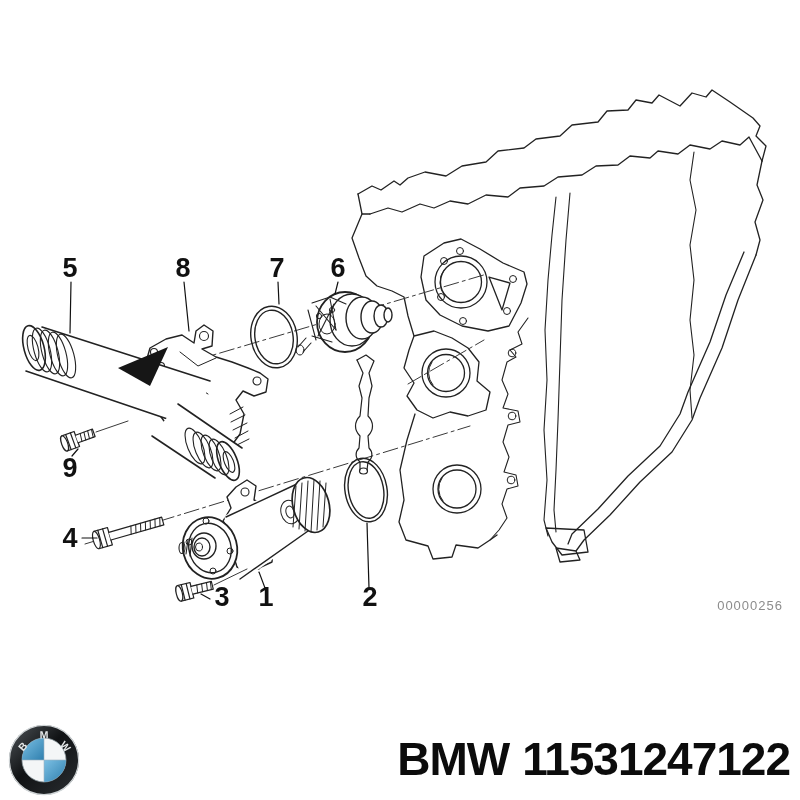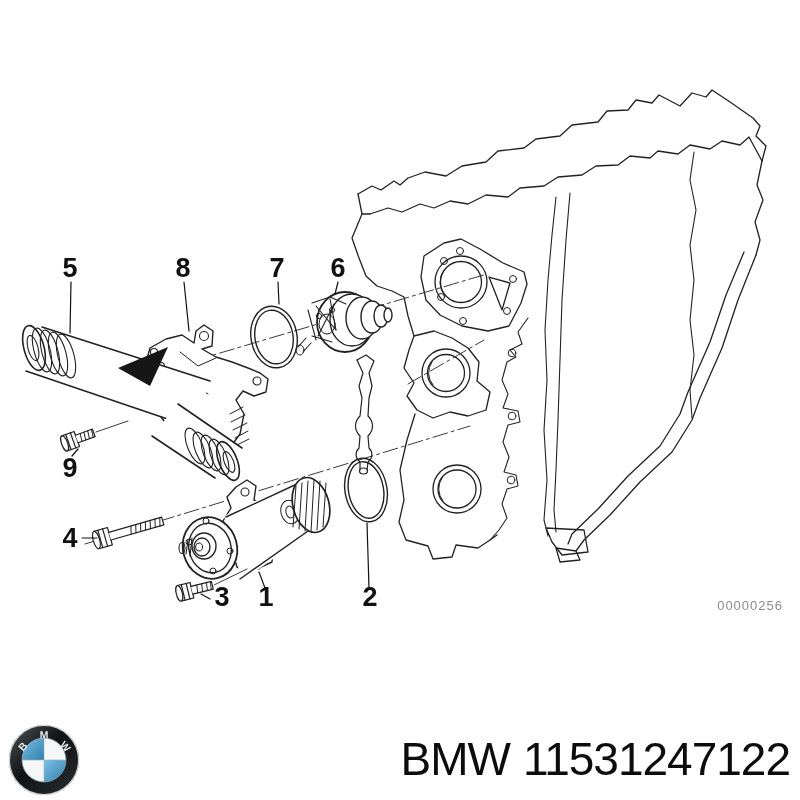--- a/index.html
+++ b/index.html
@@ -4,21 +4,21 @@
 <style>
   html,body{margin:0;padding:0;background:#ffffff;width:800px;height:800px;overflow:hidden;
     font-family:"Liberation Sans",sans-serif;}
   .page{width:800px;height:800px;background:#fff;display:flex;flex-direction:column;}
   .diagram-area{width:800px;height:712px;position:relative;}
   .diagram-area svg{display:block;}
   .footer{height:88px;display:flex;align-items:center;justify-content:space-between;
     box-sizing:border-box;padding:0 10px 0 8px;}
   .logo-wrap{width:72px;height:72px;margin-top:8px;}
   .part-title{font-size:46px;letter-spacing:-1px;color:#0c0c0c;white-space:nowrap;
-    margin-top:6px;font-family:"Liberation Sans",sans-serif;}
+    margin-top:6px;font-family:"Liberation Sans",sans-serif;font-weight:bold;}
   .part-title .brand{margin-right:13px;}
   svg text.callout{font-family:"Liberation Sans",sans-serif;font-weight:bold;font-size:27px;fill:#111111;}
   svg text.drawnum{font-family:"Liberation Sans",sans-serif;font-size:13px;fill:#8c8c8c;letter-spacing:1px;}
 </style>
 </head>
 <body>
 
 <div class="page">
   <div class="diagram-area">
     <svg width="800" height="712" viewBox="0 0 800 712">

